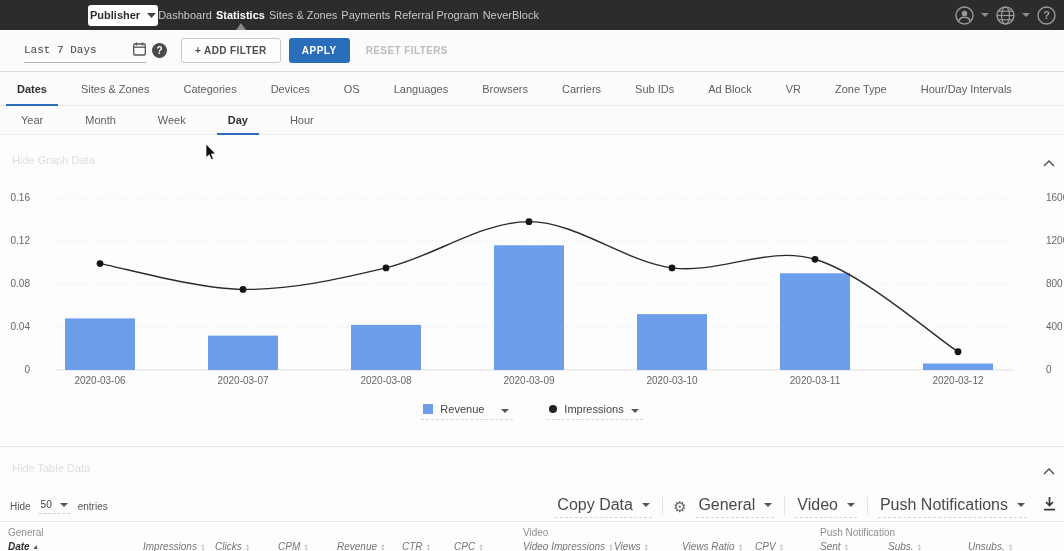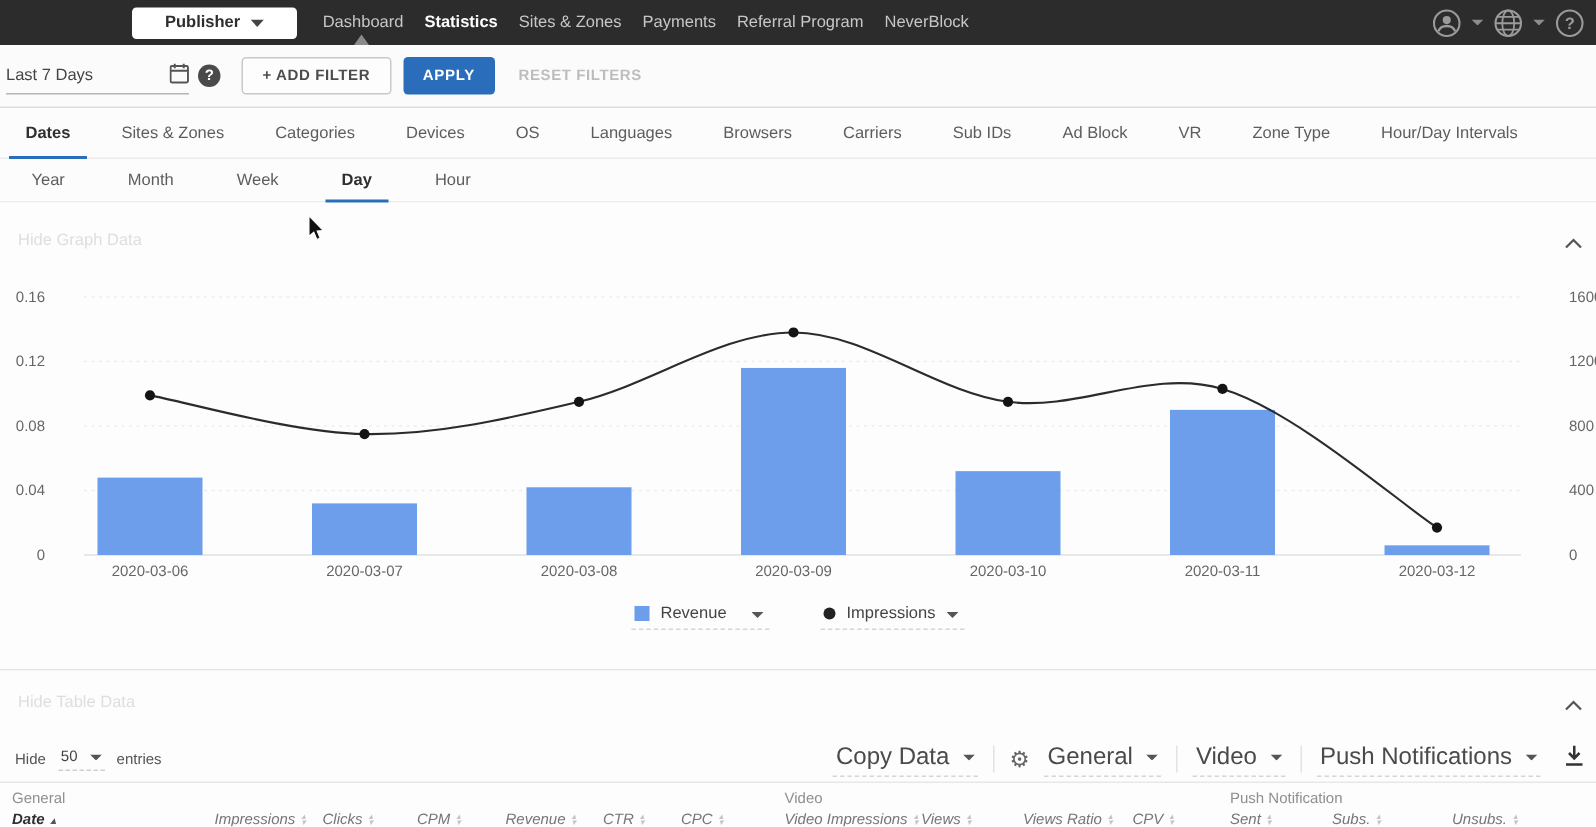--- a/index.html
+++ b/index.html
@@ -4,36 +4,36 @@
 <style>
   * { margin:0; padding:0; box-sizing:border-box; }
   html,body { width:1064px; height:551px; overflow:hidden; background:#fff;
     font-family:"Liberation Sans", sans-serif; }
   .page { position:relative; width:1064px; height:551px; background:#fdfdfd; }
 
   
   .topnav { position:absolute; top:0; left:0; width:1064px; height:30px;
     background:#2c2c2c; display:flex; align-items:center; }
   .pub-btn { margin-left:88px; height:21px; background:#fff; border-radius:3px;
-    display:flex; align-items:center; gap:7px; padding:0 22px; font-size:11px;
+    display:flex; align-items:center; gap:7px; padding:0 2px; font-size:11px;
     font-weight:bold; color:#2e2e2e; cursor:pointer; }
-  .nav-items { display:flex; align-items:center; margin-left:17px; gap:14px; }
+  .nav-items { display:flex; align-items:center; gap:4px; }
   .nav-item { font-size:11px; color:#c7c7c7; cursor:pointer; white-space:nowrap; }
   .nav-item.active { color:#fff; font-weight:bold; }
   .nav-right { margin-left:auto; display:flex; align-items:center; gap:7px; margin-right:8px; }
   .nav-ico { display:flex; align-items:center; }
   .nav-pointer { position:absolute; left:236px; top:23px; width:0; height:0;
     border-left:5px solid transparent; border-right:5px solid transparent;
     border-bottom:7px solid #8a8a8a; }
 
   
   .filterbar { position:absolute; top:30px; left:0; width:1064px; height:42px;
     background:#fbfbfb; border-bottom:1px solid #ddd; display:flex; align-items:center; }
-  .date-field { margin-left:4px; width:122px; height:24px; border-bottom:1px solid #b5b5b5;
-    display:flex; align-items:center; font-size:11px; color:#444; position:relative; }
+  .date-field { margin-left:24px; width:122px; height:24px; border-bottom:1px solid #b5b5b5;
+    display:flex; align-items:center; font-size:11px; color:#444; position:relative;font-family:Liberation Mono, monospace; }
   .date-field .cal { margin-left:auto; }
   .help-dot { width:15px; height:15px; border-radius:50%; background:#4a4a4a; color:#fff;
     font-size:10px; font-weight:bold; display:flex; align-items:center; justify-content:center;
     margin-left:6px; cursor:pointer; }
   .btn-outline { margin-left:14px; height:25px; border:1px solid #c9c9c9; border-radius:3px;
     background:#fdfdfd; font-size:10px; font-weight:bold; letter-spacing:.4px; color:#4c4c4c;
     padding:0 13px; display:flex; align-items:center; cursor:pointer; }
   .btn-apply { margin-left:8px; height:25px; border:none; border-radius:3px;
     background:var(--accent); color:#fff; font-size:10px; font-weight:bold; letter-spacing:.5px;
     padding:0 13px; display:flex; align-items:center; cursor:pointer; }

